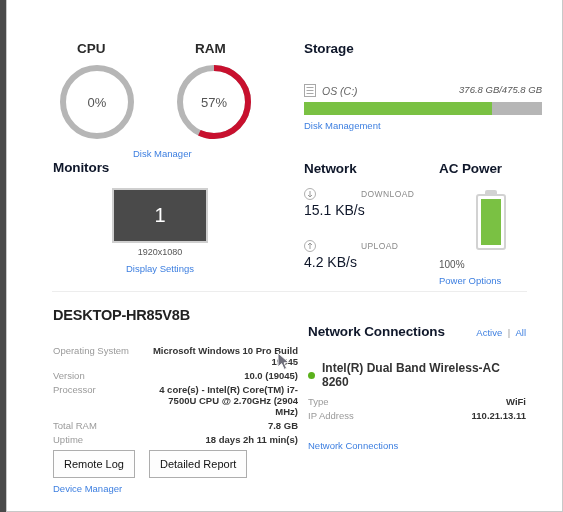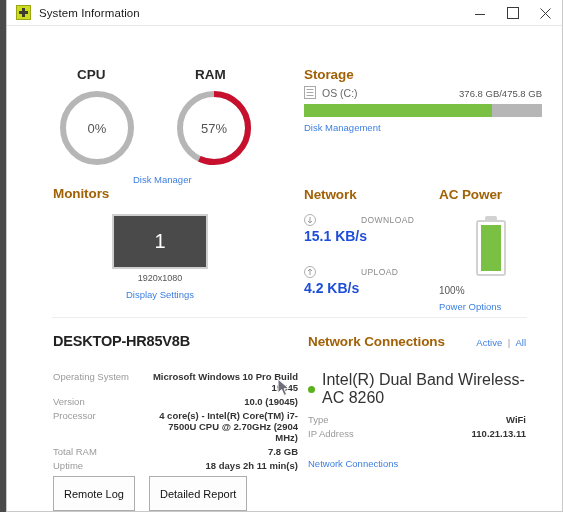--- a/index.html
+++ b/index.html
@@ -71,43 +71,44 @@
     border: 1px solid #3a3a3a; position: absolute;
   }
   .wc-close svg { display: block; }
 
   
   #content { position: relative; height: 485px; background: #fff; }
 
   .heading {
     font-size: 13.5px;
     font-weight: bold;
-    color: #a16207;
+    color: #0f172a;
     letter-spacing: -0.1px;
   }
   .link {
     font-size: 9.5px;
     color: #3d7fe0;
     cursor: pointer;
   }
 
   
   #gauge-area { position: absolute; left: 0; top: 0; width: 285px; }
   .gauge-title { position: absolute; font-size: 13.5px; font-weight: bold; color: #2a2a2a; }
   .gauge { position: absolute; }
   .gauge-val {
     position: absolute; width: 100%; text-align: center;
     font-size: 13px; color: #555; left: 0;
   }
 
   
   #storage { position: absolute; left: 297px; top: 41px; width: 238px; }
   #storage .row {
-    display: flex; align-items: flex-end; justify-content: space-between;
-    margin-top: 4px;
+    display: flex; align-items: flex-start; justify-content: space-between;
+    margin-top: 28px;
+    font-style: italic;
   }
   .disk-label { display: flex; align-items: center; gap: 6px; }
   .disk-name { font-size: 10.5px; color: #666; }
   .disk-size { font-size: 9.5px; color: #555; }
   #disk-bar {
     margin-top: 5px;
     height: 13px;
     background: #b6b6b6;
     width: 100%;
     position: relative;
@@ -129,21 +130,21 @@
   #mon-res {
     position: absolute; left: 105px; top: 87px; width: 96px;
     text-align: center; font-size: 9px; color: #555;
   }
   #mon-link { position: absolute; left: 105px; top: 103px; width: 96px; text-align: center; }
 
   
   #netspeed { position: absolute; left: 297px; top: 161px; width: 130px; }
   #netspeed .label-row { display: flex; align-items: center; gap: 5px; margin-top: 12px; }
   .net-cap { font-size: 8.5px; color: #8a8a8a; letter-spacing: 0.4px; margin-left: 40px; }
-  .net-val { font-size: 14px; font-weight: bold; color: #1d4ed8; margin-top: 2px; }
+  .net-val { font-size: 14px; font-weight: normal; color: #0f172a; margin-top: 2px; }
   .circ-icon {
     width: 12px; height: 12px; border-radius: 50%;
     border: 1px solid #b0b0b0; position: relative; flex: none;
   }
 
   
   #acpower { position: absolute; left: 432px; top: 161px; width: 104px; text-align: left; }
   #battery {
     margin: 18px auto 0;
     width: 30px; height: 56px;
@@ -170,67 +171,53 @@
   
   #sysinfo { position: absolute; left: 46px; top: 307px; width: 245px; }
   #hostname { font-size: 14.5px; font-weight: bold; color: #222; letter-spacing: -0.2px; }
   #spec-table { margin-top: 20px; width: 100%; border-collapse: collapse; }
   #spec-table td { font-size: 9.5px; vertical-align: top; padding: 1.5px 0; }
   #spec-table td.k { color: #9a9a9a; width: 92px; }
   #spec-table td.v { color: #333; text-align: right; font-weight: bold; }
 
   #btn-row { position: absolute; left: 46px; top: 450px; display: flex; gap: 14px; }
   .btn {
-    min-width: 78px; height: 35px; padding: 0 10px;
+    min-width: 78px; height: 28px; padding: 0 10px;
     background: #fdfdfd;
     border: 1px solid #adadad;
     font-size: 11px; color: #111;
     font-family: "Liberation Sans", sans-serif;
     cursor: pointer;
   }
   #device-mgr-link { position: absolute; left: 46px; top: 483px; }
 
   
-  #netconn { position: absolute; left: 301px; top: 308px; width: 218px; }
+  #netconn { position: absolute; left: 301px; top: 324px; width: 218px; }
   #netconn-head { display: flex; align-items: baseline; justify-content: space-between; }
   #netconn-filter { font-size: 9.5px; }
   #netconn-filter .active { color: #3d7fe0; cursor: pointer; }
   #netconn-filter .sep { color: #999; margin: 0 3px; }
   #netconn-filter .all { color: #3d7fe0; cursor: pointer; }
   #adapter-row { display: flex; align-items: center; gap: 7px; margin-top: 22px; }
   #adapter-dot { width: 7px; height: 7px; border-radius: 50%; background: #5bb11c; flex: none; }
-  #adapter-name { font-size: 16px; color: #333; }
+  #adapter-name { font-size: 12px; color: #333; font-weight: bold; }
   #conn-table { margin-top: 5px; width: 100%; border-collapse: collapse; }
   #conn-table td { font-size: 9.5px; padding: 1.5px 0; }
   #conn-table td.k { color: #9a9a9a; }
   #conn-table td.v { color: #333; text-align: right; font-weight: bold; }
   #netconn .link { display: inline-block; margin-top: 18px; }
 
   
   #cursor { position: absolute; left: 270px; top: 352px; pointer-events: none; }
 </style>
 </head>
 <body>
 
 <div id="window">
 
-  <div id="titlebar">
-    <div id="app-icon"></div>
-    <div id="title-text">System Information</div>
-    <div id="win-controls">
-      <div class="wc wc-min"></div>
-      <div class="wc wc-max"></div>
-      <div class="wc wc-close">
-        <svg width="11" height="11" viewBox="0 0 11 11">
-          <line x1="0.5" y1="0.5" x2="10.5" y2="10.5" stroke="#3a3a3a" stroke-width="1"></line>
-          <line x1="10.5" y1="0.5" x2="0.5" y2="10.5" stroke="#3a3a3a" stroke-width="1"></line>
-        </svg>
-      </div>
-    </div>
-  </div>
 
   <div id="content">
 
     <div id="gauge-area">
       <div class="gauge-title" style="left:70px; top:41px;">CPU</div>
       <div class="gauge" style="left:50px; top:62px;">
         <svg width="80" height="80" viewBox="0 0 80 80">
           <circle cx="40" cy="40" r="34" fill="none" stroke="#b6b6b6" stroke-width="6"></circle>
         </svg>
         <div class="gauge-val" style="top:33px;">0%</div>

